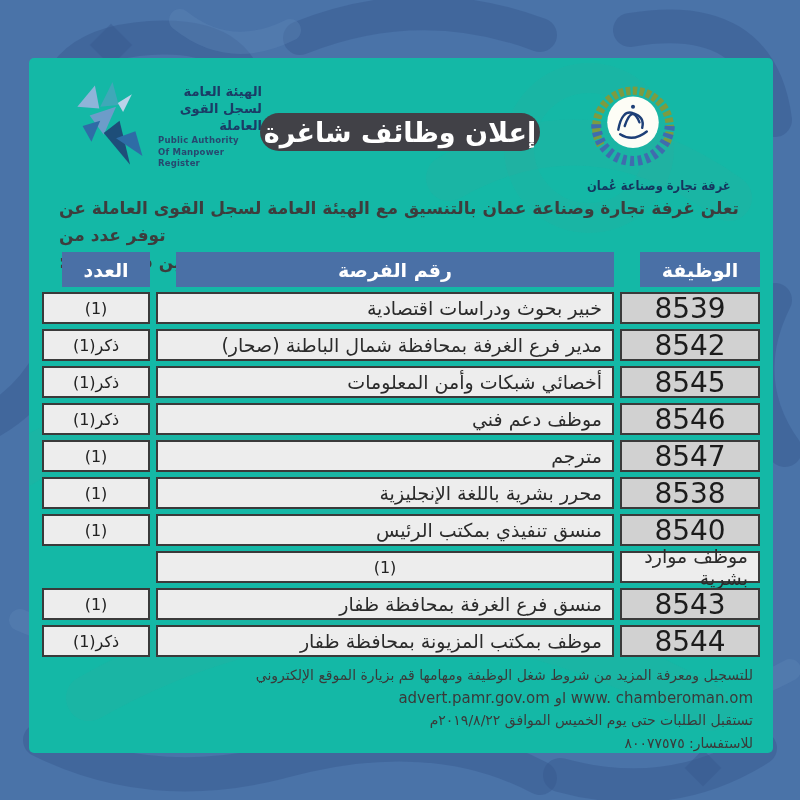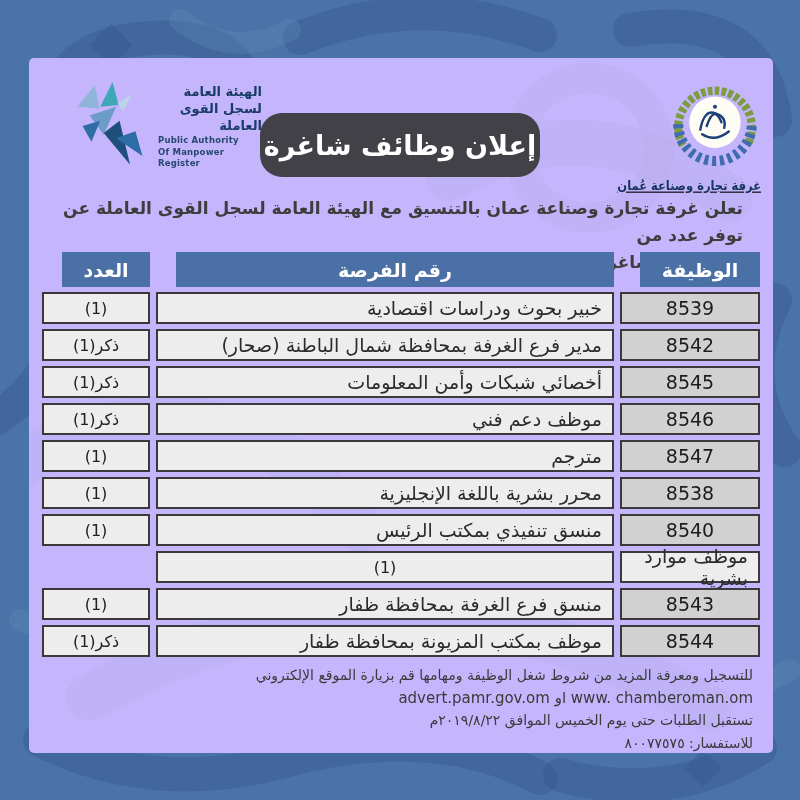--- a/index.html
+++ b/index.html
@@ -3,52 +3,52 @@
 <meta charset="utf-8">
 <style>
   * { margin:0; padding:0; box-sizing:border-box; }
   html,body { width:800px; height:800px; }
   body { font-family:"DejaVu Sans", sans-serif; }
 
   .page { position:relative; width:800px; height:800px; background:#4a73a8; overflow:hidden; }
   .bg-svg { position:absolute; left:0; top:0; }
 
   .card { position:absolute; left:29px; top:58px; width:744px; height:695px;
-          background:#c4b5fd; border-radius:5px; overflow:hidden; }
+          background:#14b8a6; border-radius:5px; overflow:hidden; }
   .wm-svg { position:absolute; left:0; top:0; pointer-events:none; }
 
   
   .logo-left { position:absolute; left:36px; top:22px; display:flex; align-items:center; gap:5px; }
   .logo-left .txt { width:104px; }
   .logo-left .ar { text-align:right; font-size:13px; line-height:17px; font-weight:bold; color:#1b3c66; direction:rtl; }
   .logo-left .en { text-align:left; font-size:8.5px; line-height:11px; font-weight:bold; color:#27486f; letter-spacing:.2px; margin-top:1px; }
 
   
-  .title-pill { position:absolute; left:231px; top:55px; width:280px; height:64px;
+  .title-pill { position:absolute; left:231px; top:55px; width:280px; height:38px;
                 background:#414147; border-radius:22px; display:flex; align-items:center; justify-content:center; }
   .title-pill span { color:#ffffff; font-size:27px; font-weight:bold; direction:rtl; }
 
   
-  .logo-right { position:absolute; right:12px; top:20px; width:162px; text-align:right;text-decoration:underline; }
+  .logo-right { position:absolute; right:24px; top:20px; width:162px; text-align:left; }
   .logo-right .callig { margin-top:1px; font-size:11.5px; font-weight:bold; color:#15355e;
                         letter-spacing:-0.5px; direction:rtl; transform:scaleY(1.12); }
 
   
-  .intro { position:absolute; left:23px; right:30px; top:137px; text-align:right;
+  .intro { position:absolute; left:30px; right:30px; top:137px; text-align:left;
            font-size:17px; line-height:27px; font-weight:bold; color:#3d3d3d; direction:rtl; }
 
   
   .jobs-table { position:absolute; left:13px; top:194px; width:718px; direction:rtl; }
   .thead, .trow { display:grid; grid-template-columns:140px 458px 108px; column-gap:6px; }
   .thead { margin-bottom:5px; }
   .trow { margin-bottom:5px; }
   .th { height:35px; background:#4a70a6; color:#ffffff; font-weight:bold; font-size:19px;
         display:flex; align-items:center; justify-content:center;margin-left:20px; }
   .td { height:32px; border:2px solid #3a3a3a; display:flex; align-items:center; color:#222222; }
-  .td-num { background:#d1d1d1; justify-content:center; font-size:19px; color:#1c1c1c; }
+  .td-num { background:#d1d1d1; justify-content:center; font-size:28px; color:#1c1c1c; }
   .td-job { background:#ededed; justify-content:flex-start; padding:0 10px; font-size:19px; color:#2b2b2b; }
   .td-count { background:#ededed; justify-content:center; font-size:16px; }
 
   
   .footer { position:absolute; left:20px; right:20px; top:606px; text-align:right;
             font-size:14px; line-height:22.5px; font-weight:normal; color:#3a3a3a; direction:rtl; }
   .footer .sites { font-size:15px; }
 </style>
 </head>
 <body>

